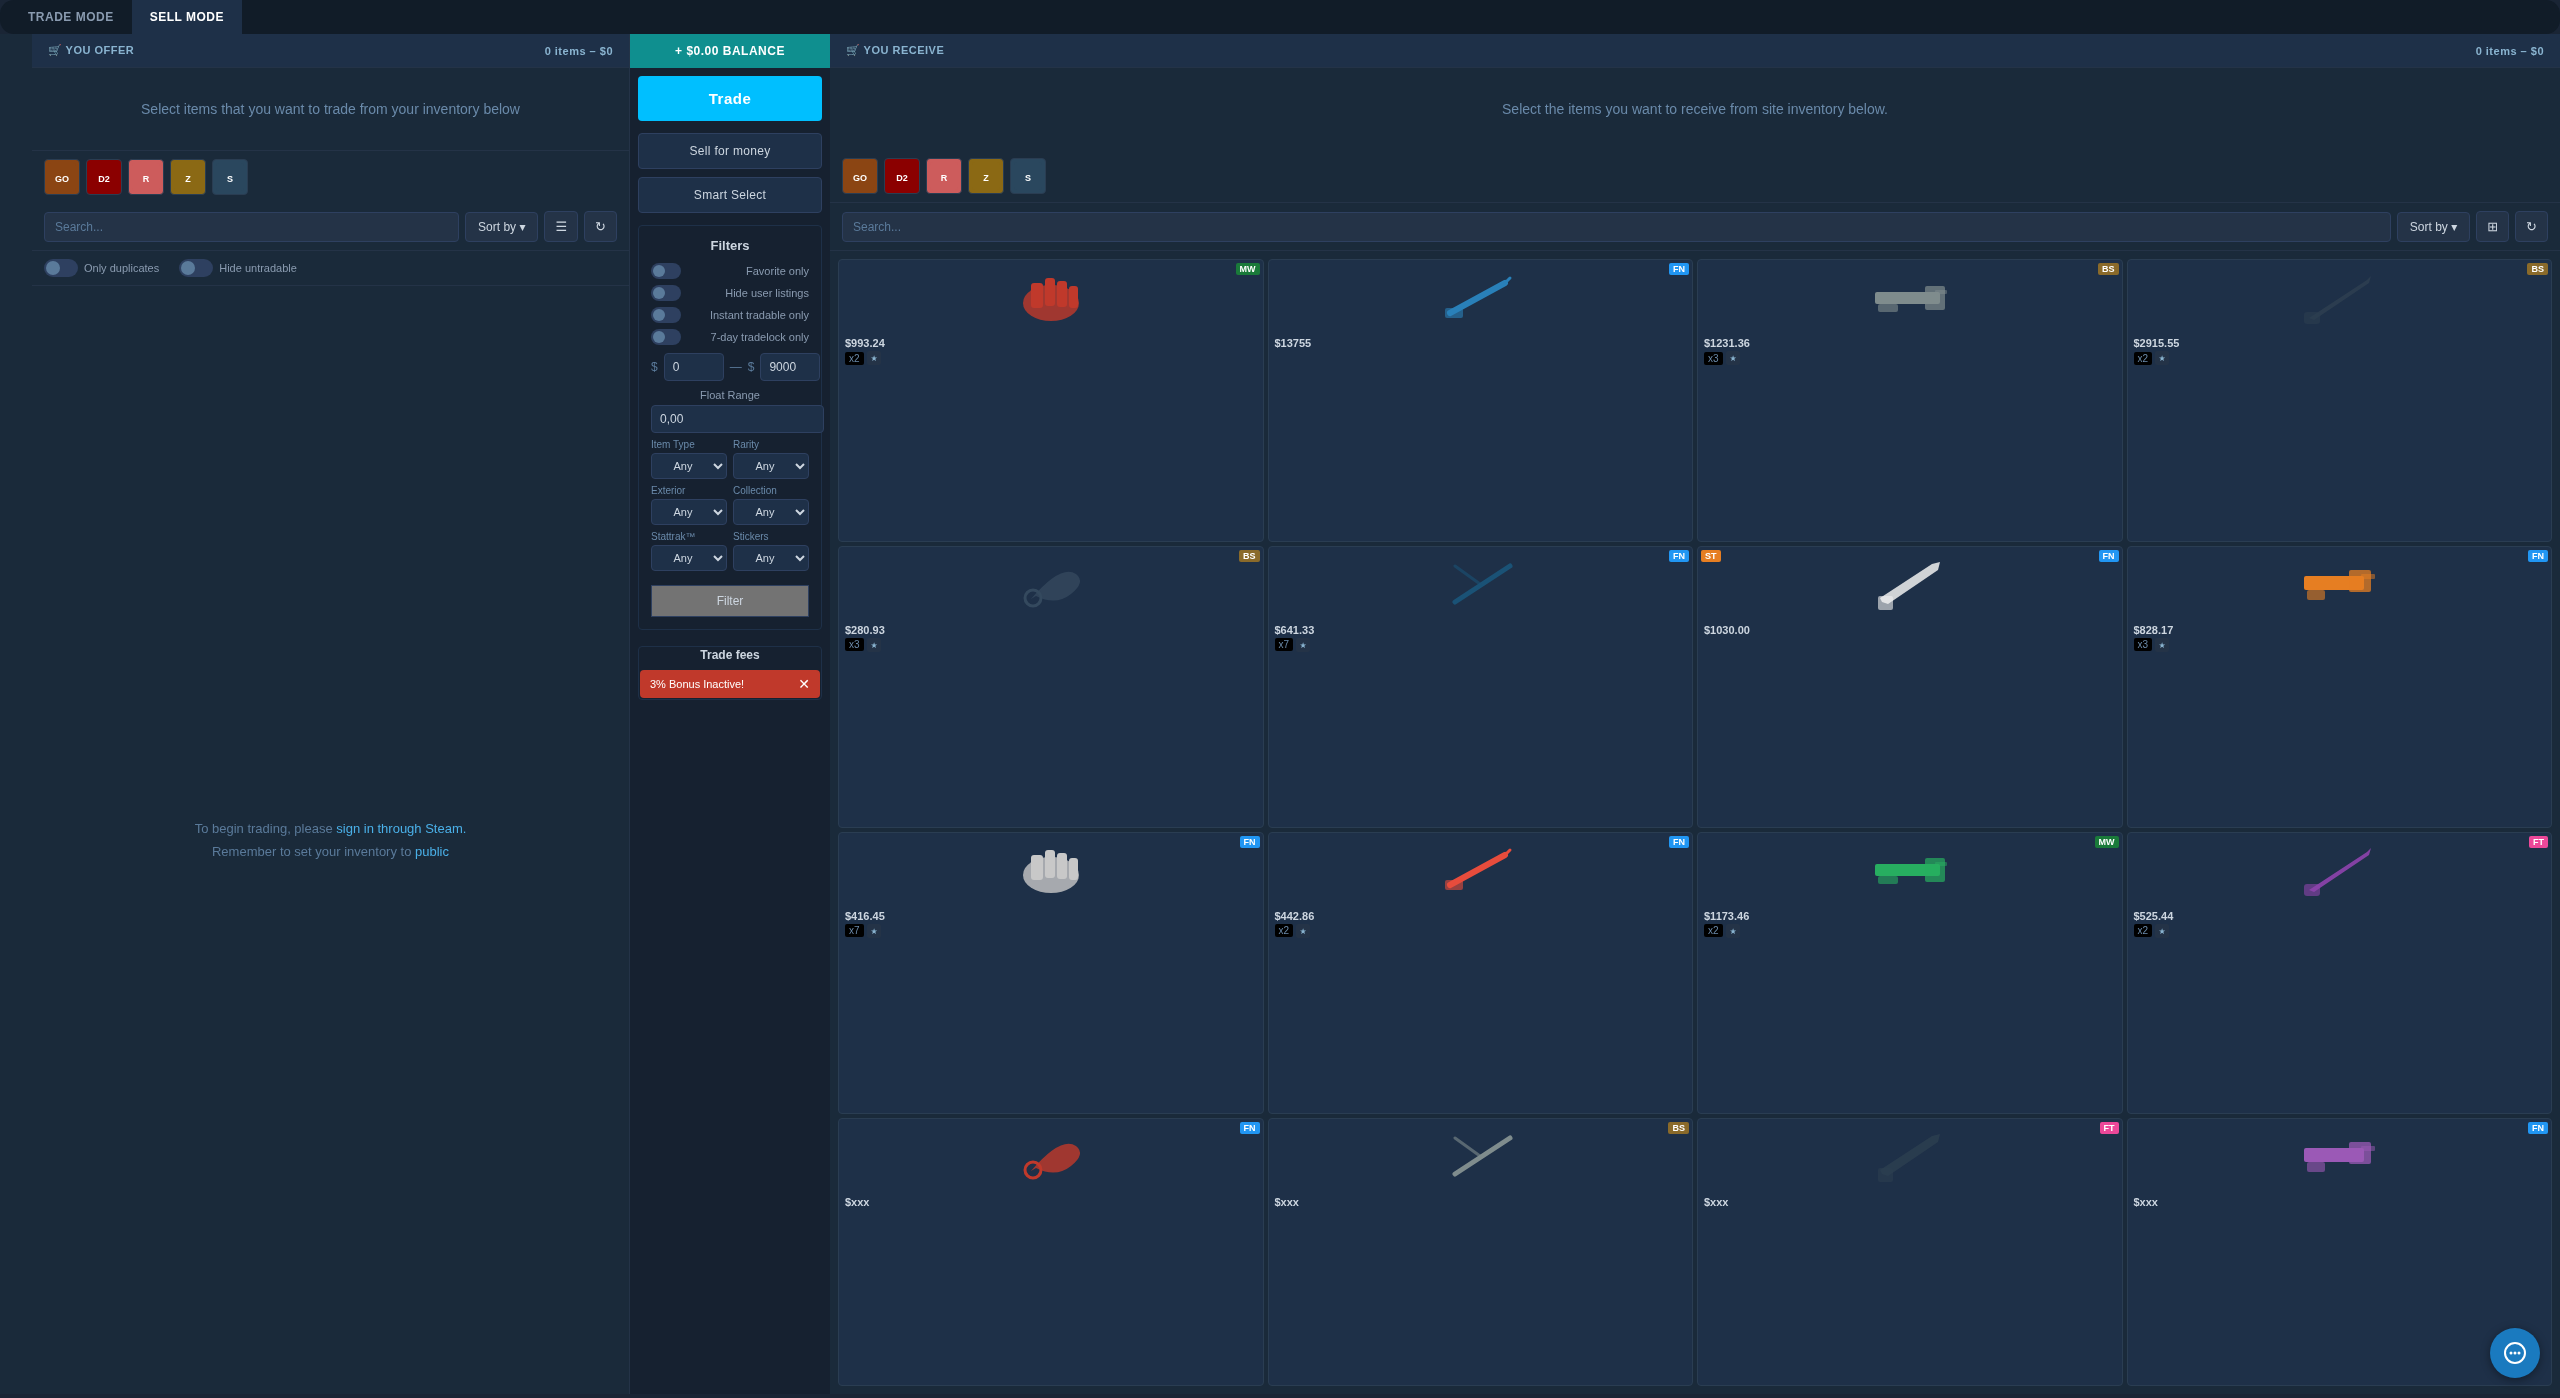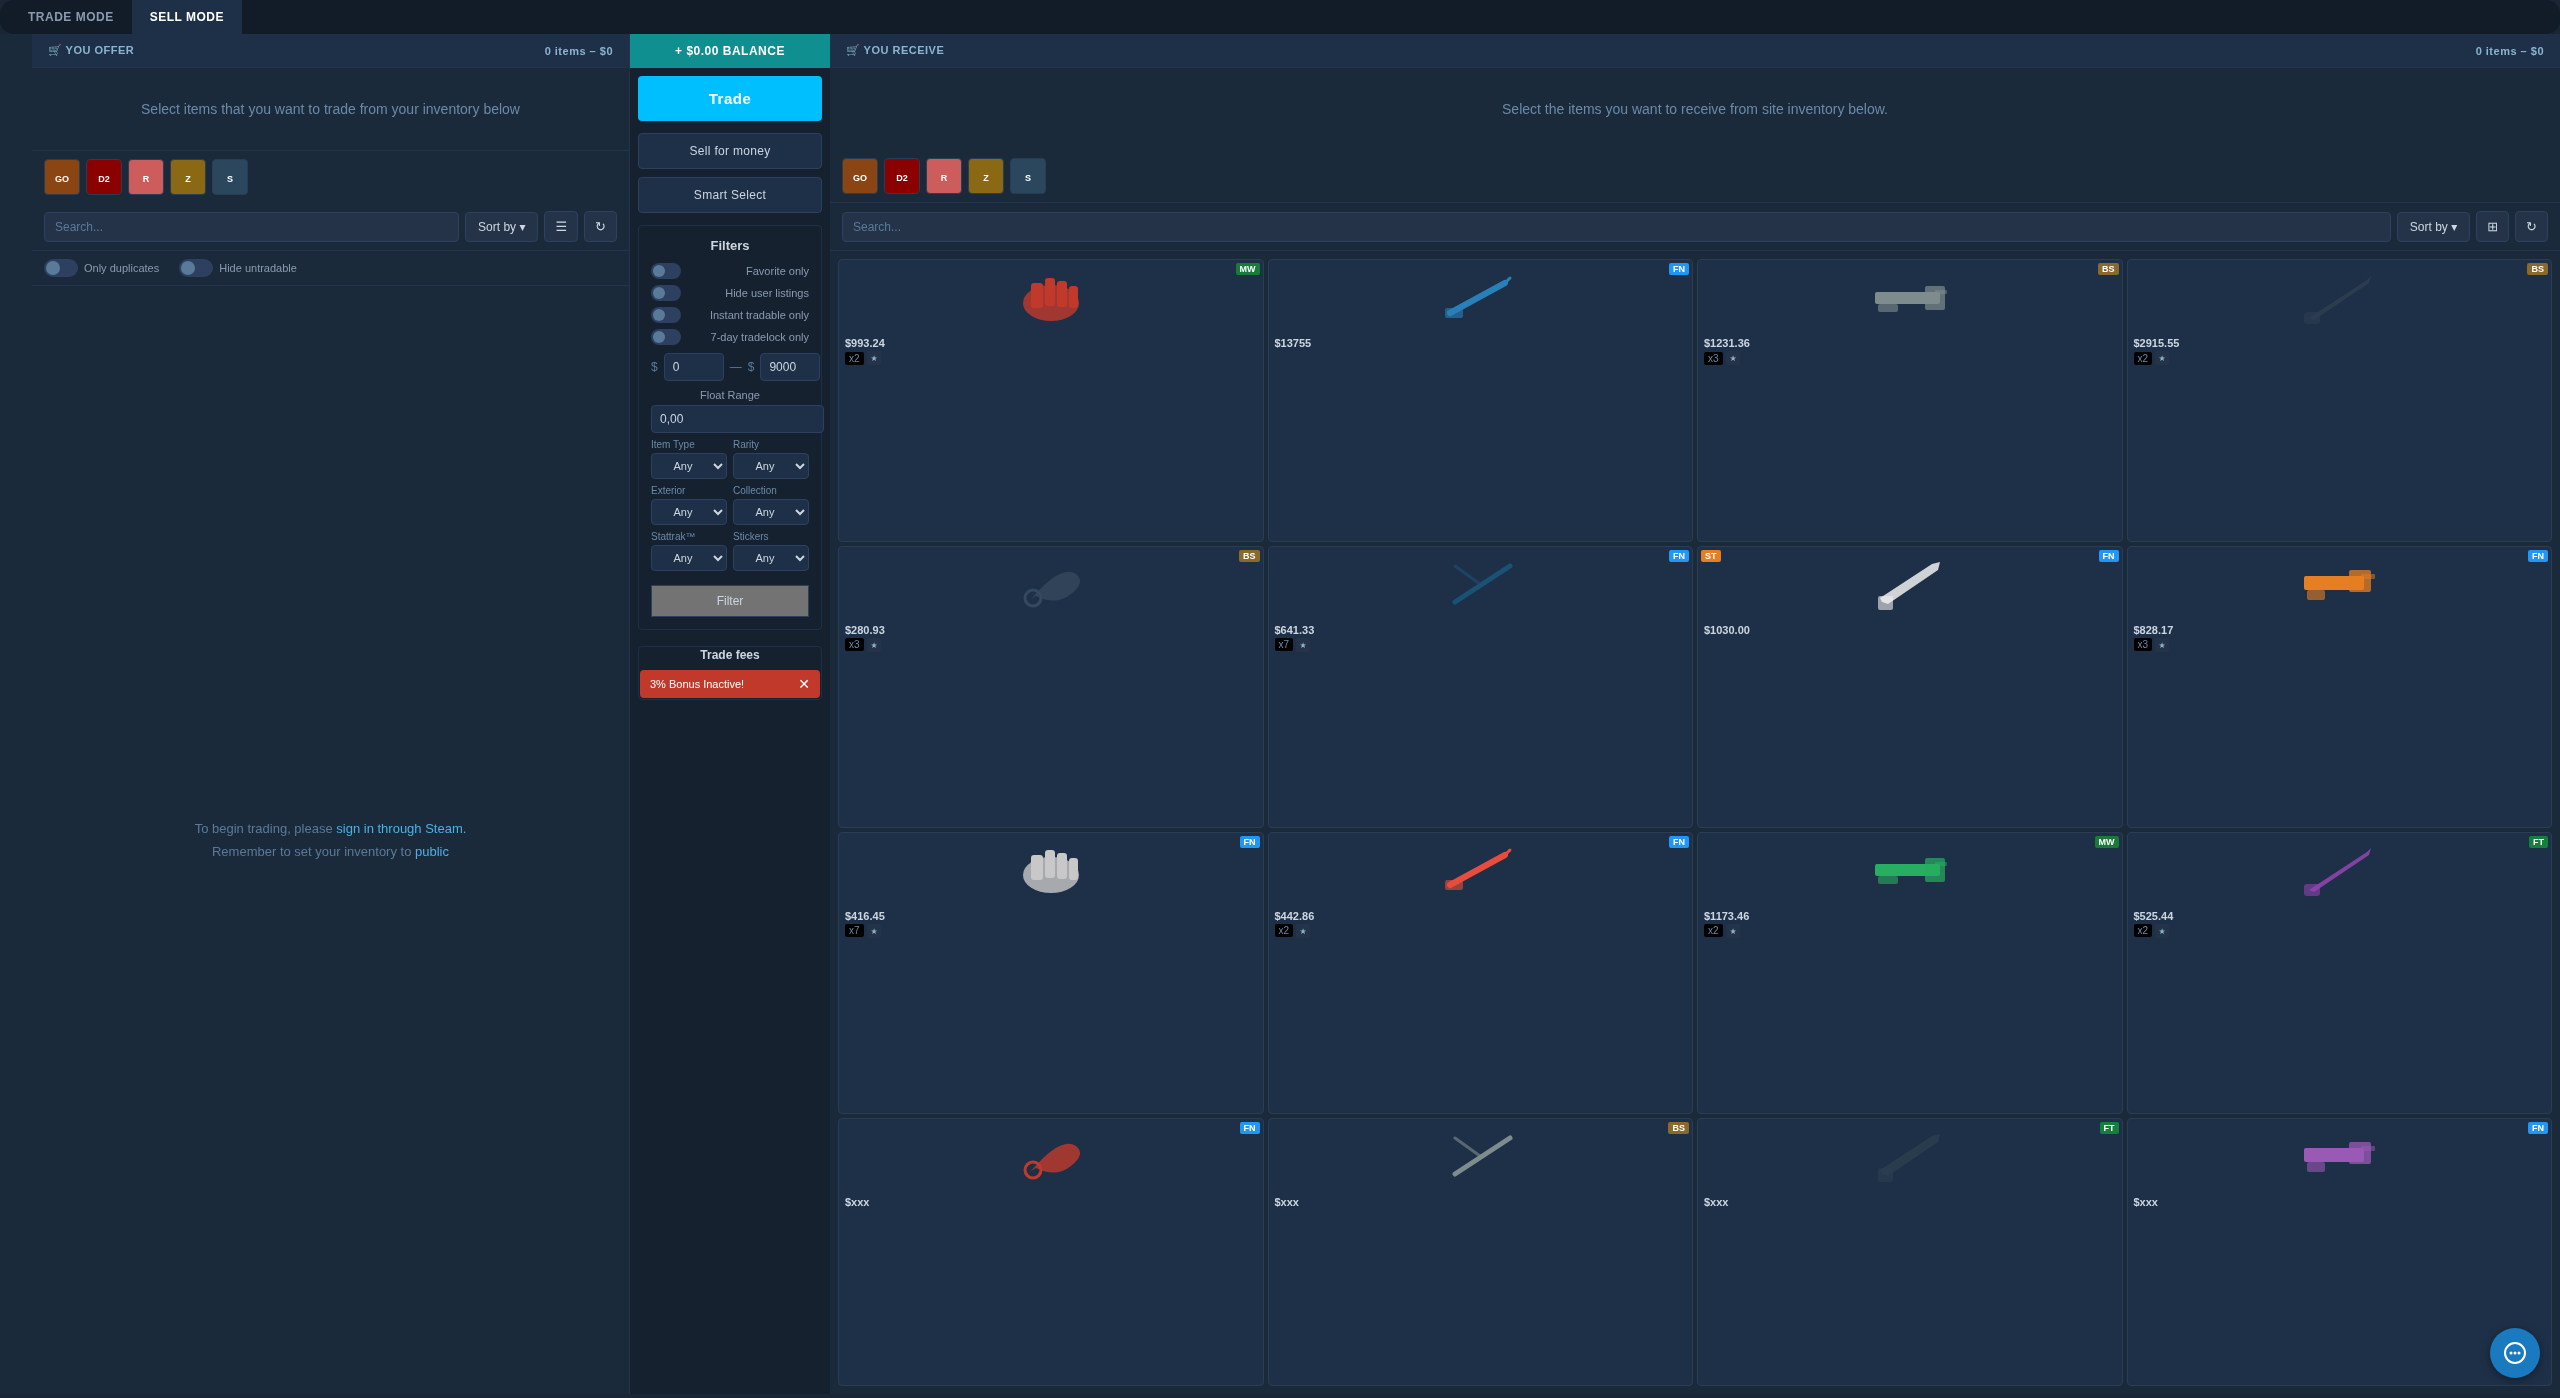--- a/index.html
+++ b/index.html
@@ -430,21 +430,21 @@
       top: 3px;
       right: 3px;
       font-size: 9px;
       font-weight: bold;
       padding: 1px 4px;
       border-radius: 2px;
     }
     .badge-fn { background: #2196F3; color: #fff; }
     .badge-mw { background: #1a7a3a; color: #fff; }
     .badge-bs { background: #8a6a2a; color: #fff; }
-    .badge-ft { background: #15803d; color: #fff; }
+    .badge-ft { background: #ec4899; color: #fff; }
     .item-price {
       font-size: 11px;
       font-weight: bold;
       color: #cdd6e0;
       padding: 2px 6px;
     }
     .item-count {
       font-size: 10px;
       color: #6a8aaa;
       padding: 0 6px;

